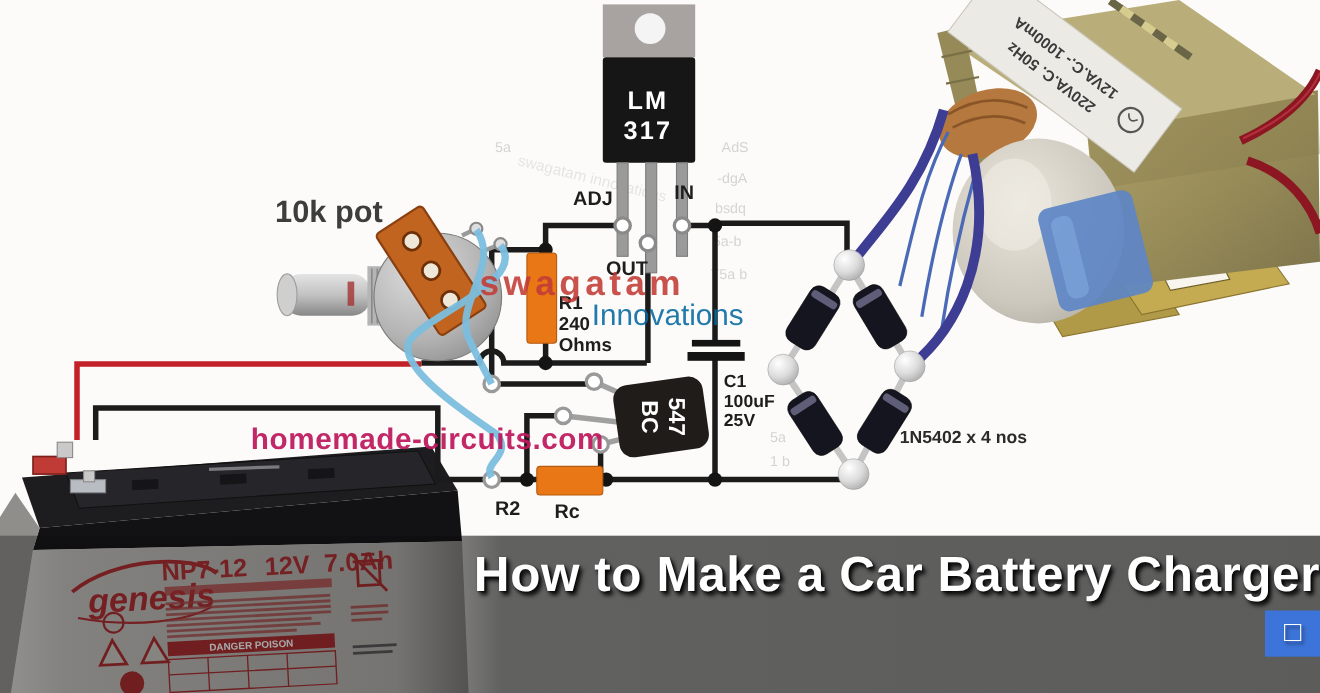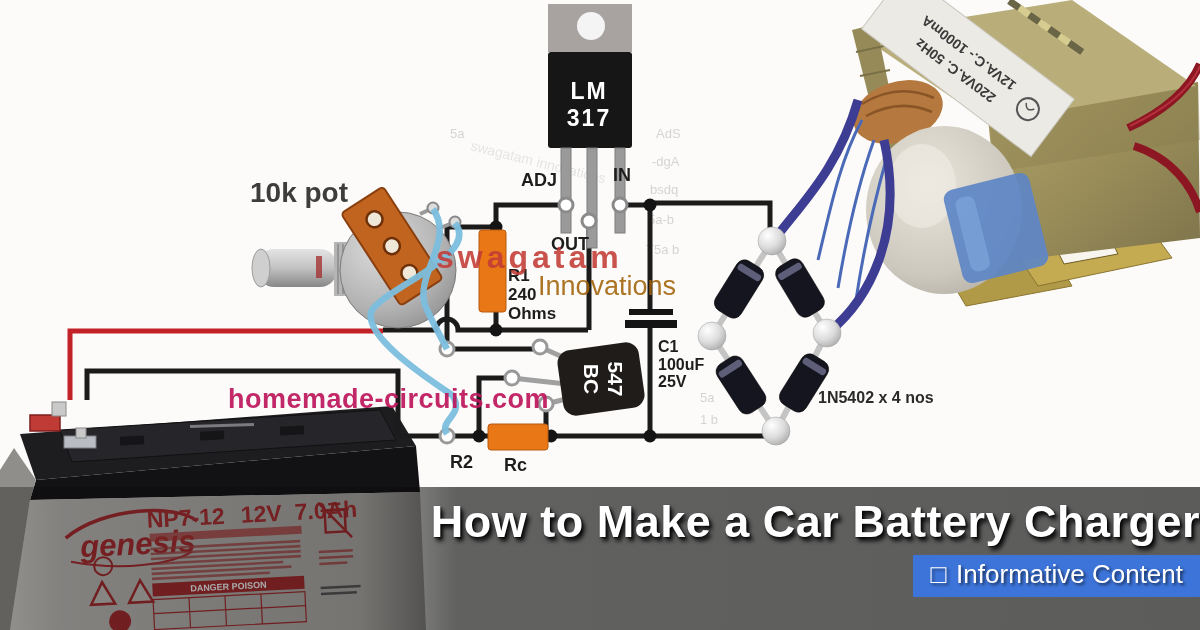--- a/index.html
+++ b/index.html
@@ -2,21 +2,21 @@
 <html><head>
 <meta charset="utf-8">
 <style>
   html,body{margin:0;padding:0;background:#e8e8e8;}
   #card{position:relative;width:1200px;height:630px;overflow:hidden;background:#fcfbf9;
         font-family:"Liberation Sans", sans-serif;}
   #scene{position:absolute;left:0;top:0;z-index:1;}
   .wm{position:absolute;z-index:2;white-space:nowrap;line-height:1;}
   #wm-brand{left:436px;top:241px;font-size:32px;font-weight:700;letter-spacing:4px;
             color:#c23b36;opacity:.88;}
-  #wm-brand-sub{left:538px;top:273px;font-size:27px;font-weight:400;color:#a16207;opacity:.88;}
+  #wm-brand-sub{left:538px;top:273px;font-size:27px;font-weight:400;color:#0369a1;opacity:.88;}
   #wm-site{left:228px;top:386px;font-size:27px;font-weight:700;color:#be185d;opacity:.93;letter-spacing:.5px;}
   #overlay{position:absolute;left:0;top:487px;width:1200px;height:143px;z-index:3;
            background:linear-gradient(90deg,rgba(10,10,10,.34) 0%,rgba(10,10,10,.36) 30%,
                       rgba(10,10,10,.64) 38%,rgba(10,10,10,.66) 100%);
            display:flex;flex-direction:column;align-items:flex-end;}
   #title{margin-top:9px;font-size:45px;font-weight:700;color:#ffffff;letter-spacing:.5px;
          text-shadow:3px 4px 4px rgba(0,0,0,.9),1px 1px 2px rgba(0,0,0,.8);}
   #badge{margin-top:7px;background:#3d74d9;color:#fff;font-size:26px;font-weight:400;
          padding:4px 17px 7px 17px;display:flex;align-items:center;gap:10px;
          text-shadow:2px 2px 3px rgba(0,0,0,.6);}
@@ -340,17 +340,16 @@
 </svg>
 
 <div class="wm" id="wm-brand">swagatam</div>
 <div class="wm" id="wm-brand-sub">Innovations</div>
 <div class="wm" id="wm-site">homemade-circuits.com</div>
 
 <div id="overlay">
   <div id="title">How to Make a Car Battery Charger</div>
   <div id="badge">
     <span class="glyph">□</span>
-    <span>Informative Content</span>
   </div>
 </div>
 
 </div>
 
 </body></html>

